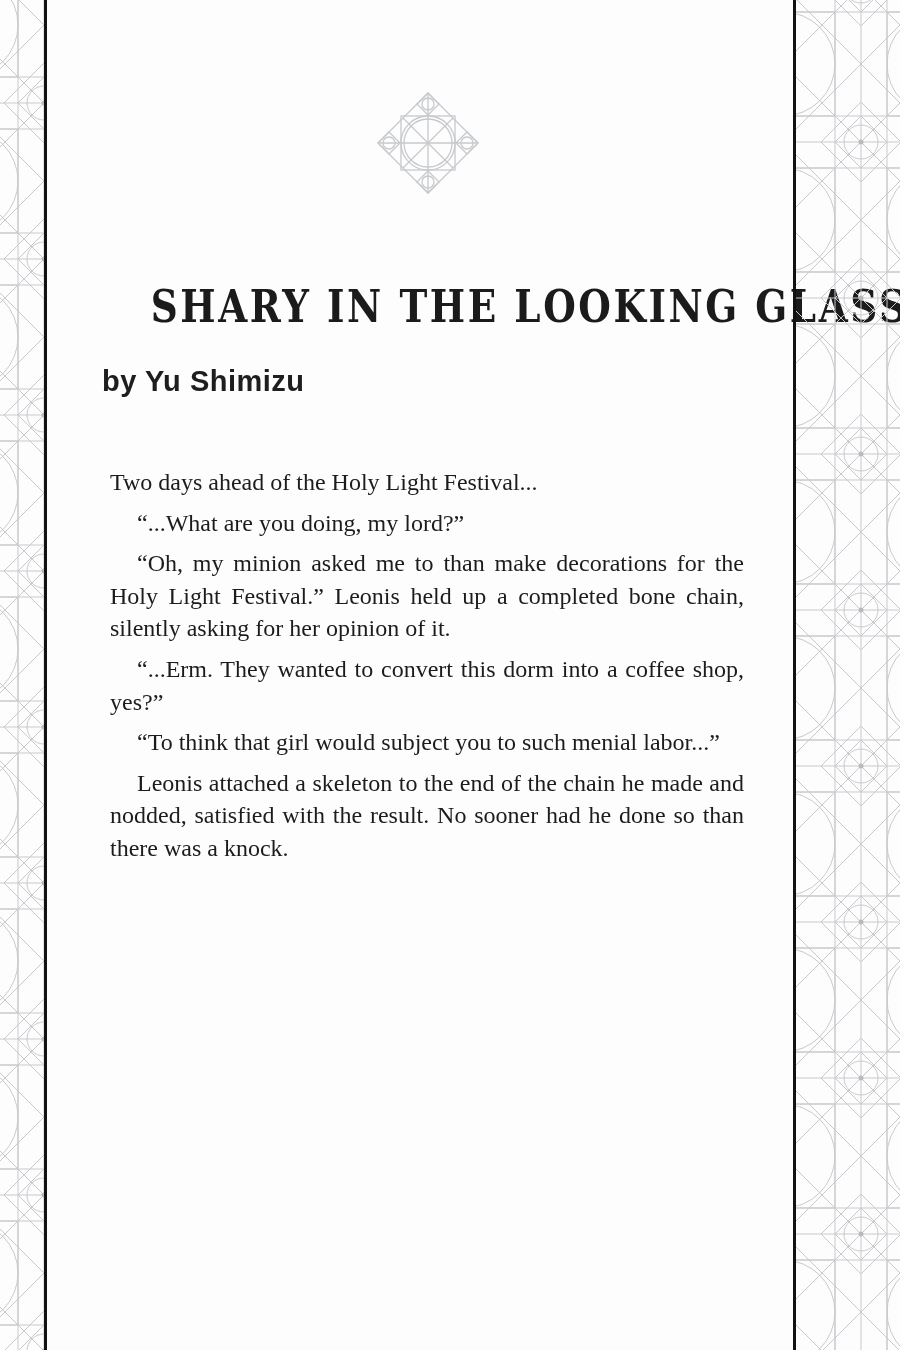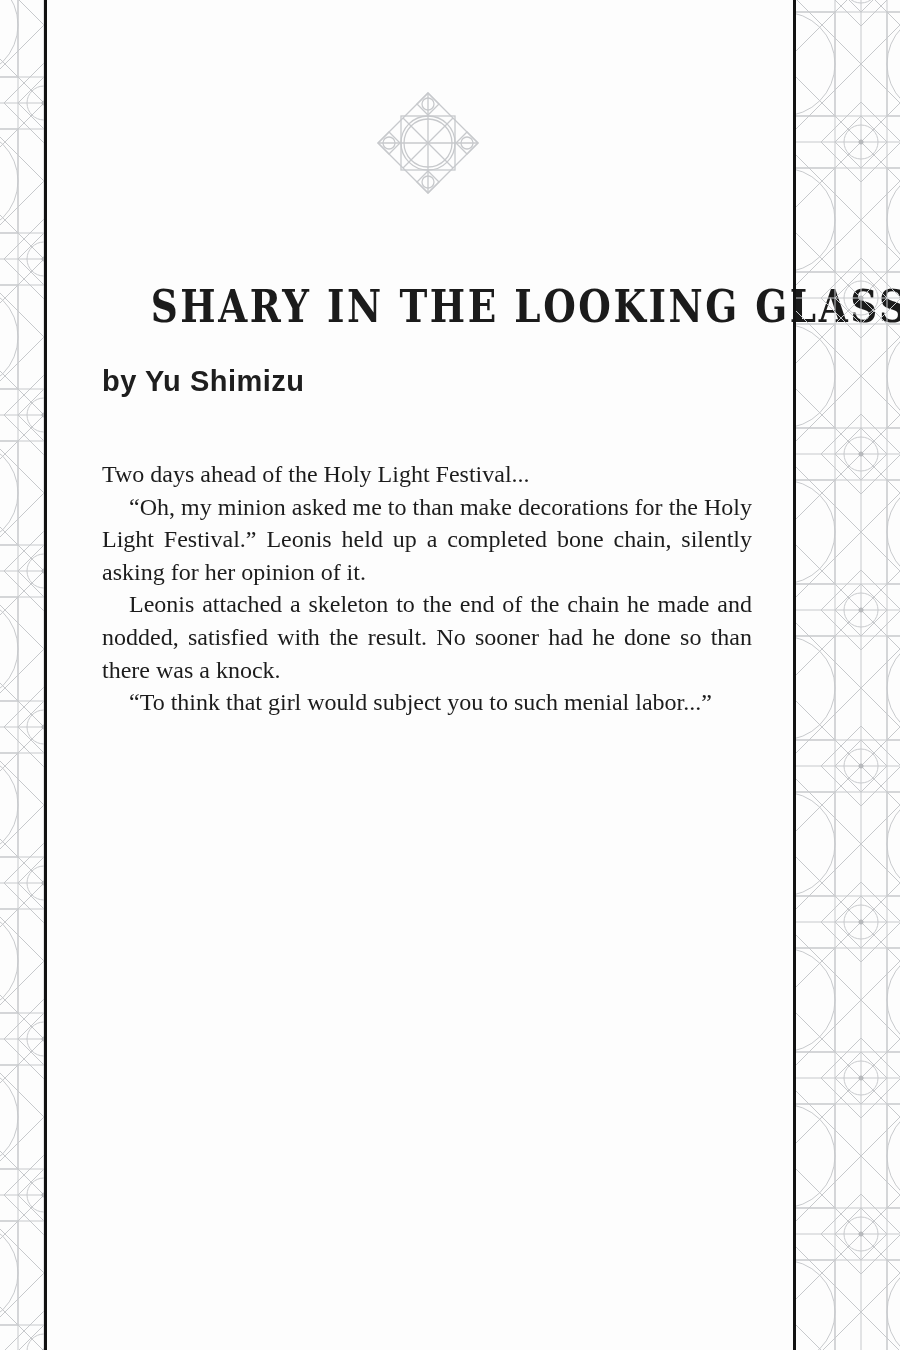--- a/index.html
+++ b/index.html
@@ -38,21 +38,21 @@
     font-family: "Liberation Sans", sans-serif;
     font-weight: 700; font-size: 29px; line-height: 1.0;
     color: #1e1e1e; letter-spacing: 0.5px; margin-top: 20px;
   }
   .body-text {
     position: absolute; left: 102px; top: 458px; width: 650px;
     font-family: "Liberation Serif", serif;
     font-size: 24px; line-height: 32.6px;
     color: #1c1c1c; text-align: justify;
   }
-  .body-text p { margin: 0; padding: 0; text-indent: 27px; }
+  .body-text p { margin: 8px; padding: 0; text-indent: 27px; }
   .body-text p:first-child { text-indent: 0; }
 </style>
 </head>
 <body>
 
 <div class="page">
 
   <svg class="strip strip-left" width="44" height="1350" viewBox="112 53 44 1350" aria-hidden="true">
     <defs>
       <pattern id="geoL" width="156" height="156" patternUnits="userSpaceOnUse">
@@ -104,23 +104,25 @@
       <circle cx="52" cy="13" r="6"></circle>
       <circle cx="52" cy="91" r="6"></circle>
     </g>
   </svg>
 
   <h1 class="title">SHARY IN THE LOOKING GLASS</h1>
   <div class="byline">by Yu Shimizu</div>
 
   <div class="body-text">
       <p>Two days ahead of the Holy Light Festival...</p>
+      <p>“...What are you doing, my lord?”</p>
       <p>“Oh, my minion asked me to than make decorations for the Holy Light Festival.” Leonis held up a completed bone chain, silently asking for her opinion of it.</p>
+      <p>“...Erm. They wanted to convert this dorm into a coffee shop, yes?”</p>
+      <p>“To think that girl would subject you to such menial labor...”</p>
       <p>Leonis attached a skeleton to the end of the chain he made and nodded, satisfied with the result. No sooner had he done so than there was a knock.</p>
-      <p>“To think that girl would subject you to such menial labor...”</p>
     </div>
 
   <div class="rule rule-right"></div>
 
   <svg class="strip strip-right" width="104" height="1350" viewBox="91 14 104 1350" aria-hidden="true">
     <defs>
       <pattern id="geoR" width="156" height="156" patternUnits="userSpaceOnUse">
         <g fill="none" stroke="#c7c9cc" stroke-width="1">
           <rect x="0" y="0" width="156" height="156"></rect>
           <rect x="26" y="26" width="104" height="104"></rect>

